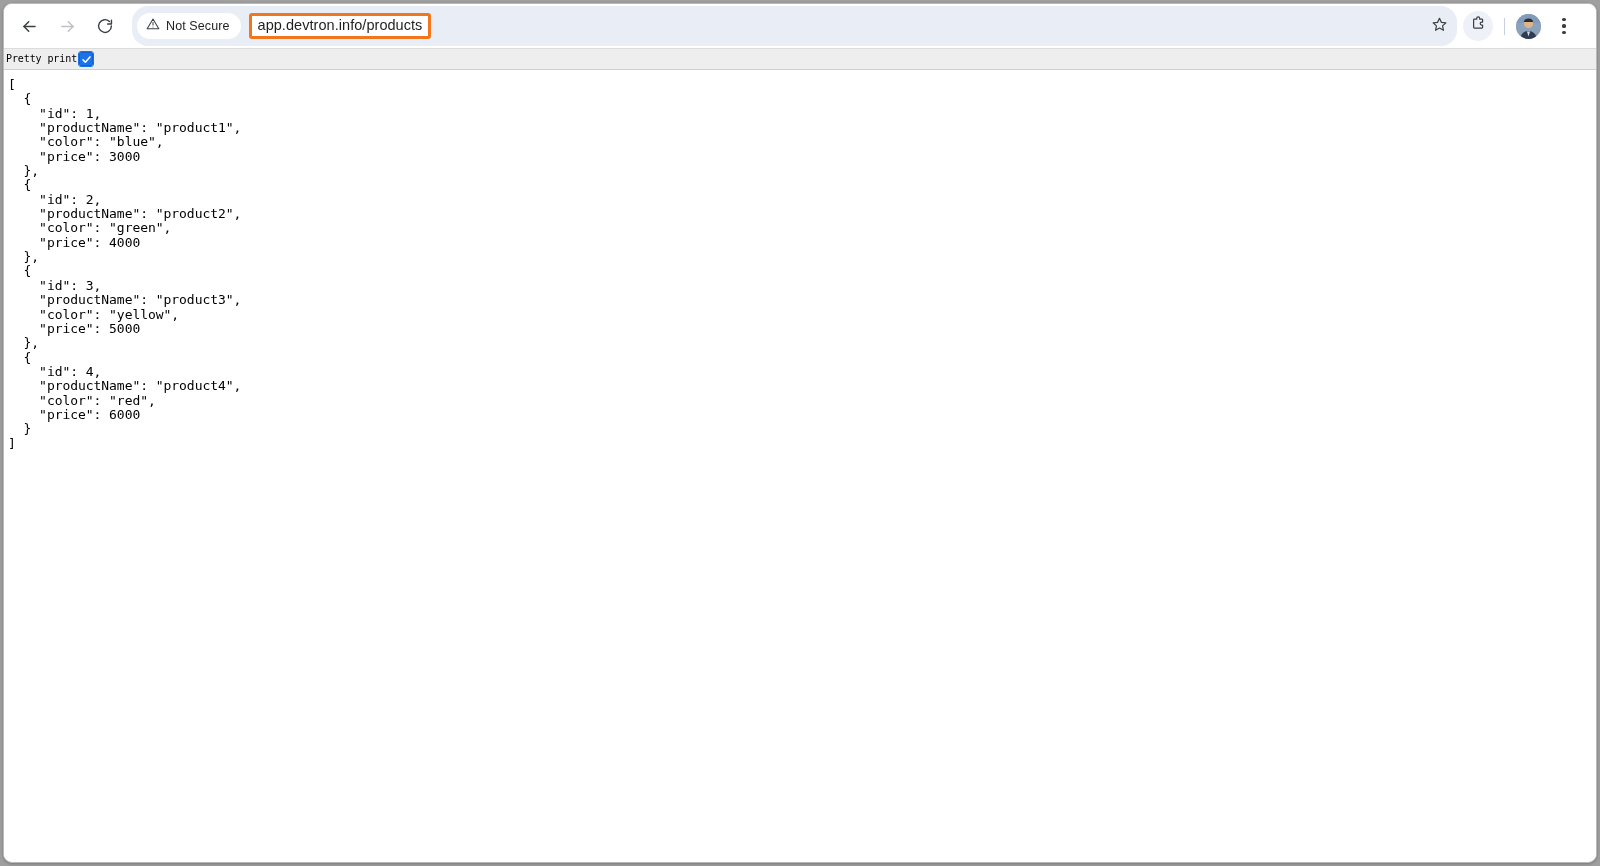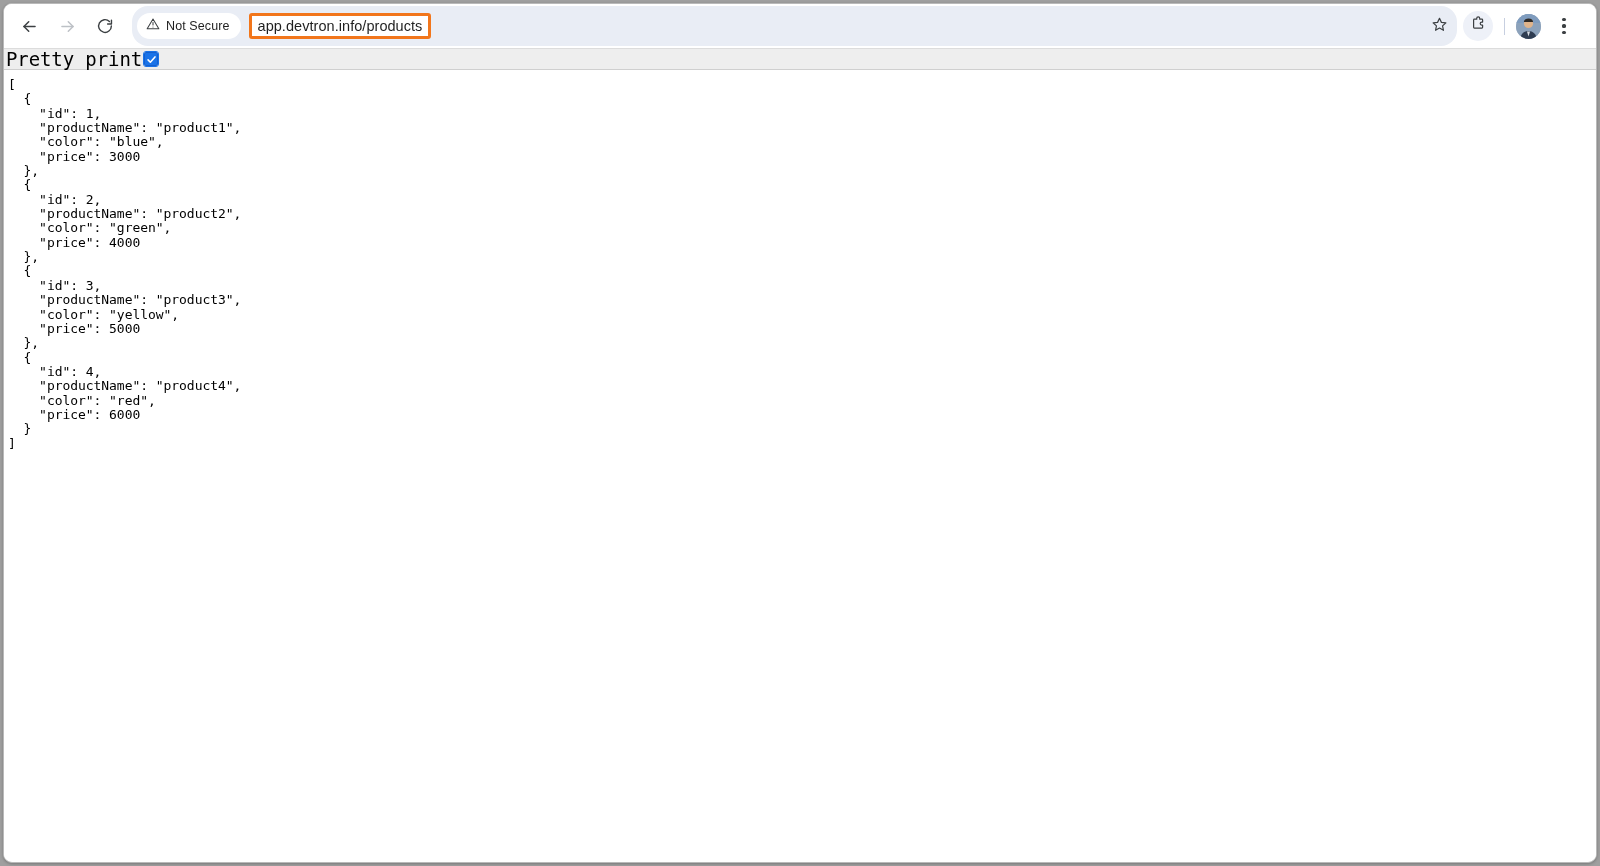--- a/index.html
+++ b/index.html
@@ -88,21 +88,21 @@
     letter-spacing: 0.1px;
   }
 
   .url-annotation {
     margin-left: 8px;
     border: 3px solid #f2761b;
     border-radius: 3px;
     padding: 1px 6px 2px 6px;
     background: #ffffff;
     display: flex;
-    align-items: center;
+    align-items: flex-start;
     height: 26px;
     box-sizing: border-box;
     flex: 0 0 auto;
     cursor: text;
   }
   .url-text {
     font-size: 14.5px;
     color: #1f1f1f;
     white-space: nowrap;
     letter-spacing: 0.05px;
@@ -179,21 +179,21 @@
     height: 21px;
     background: #eeeeee;
     border-bottom: 1px solid #cfcfcf;
     display: flex;
     align-items: center;
     padding: 0;
     box-sizing: border-box;
   }
   .pp-label {
     font-family: "DejaVu Sans Mono", monospace;
-    font-size: 19px;
+    font-size: 10px;
     color: #000000;
     line-height: 1;
     padding-left: 2px;
     letter-spacing: -0.1px;
   }
   .pp-checkbox {
     width: 14px;
     height: 14px;
     margin-left: 2px;
     border-radius: 2px;

